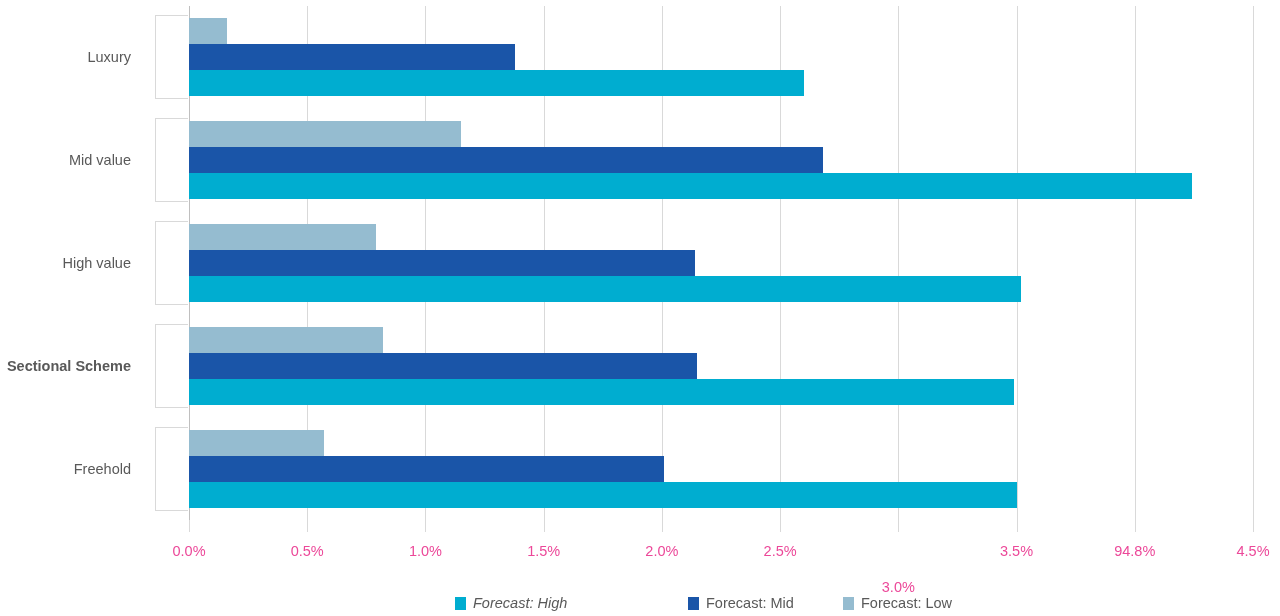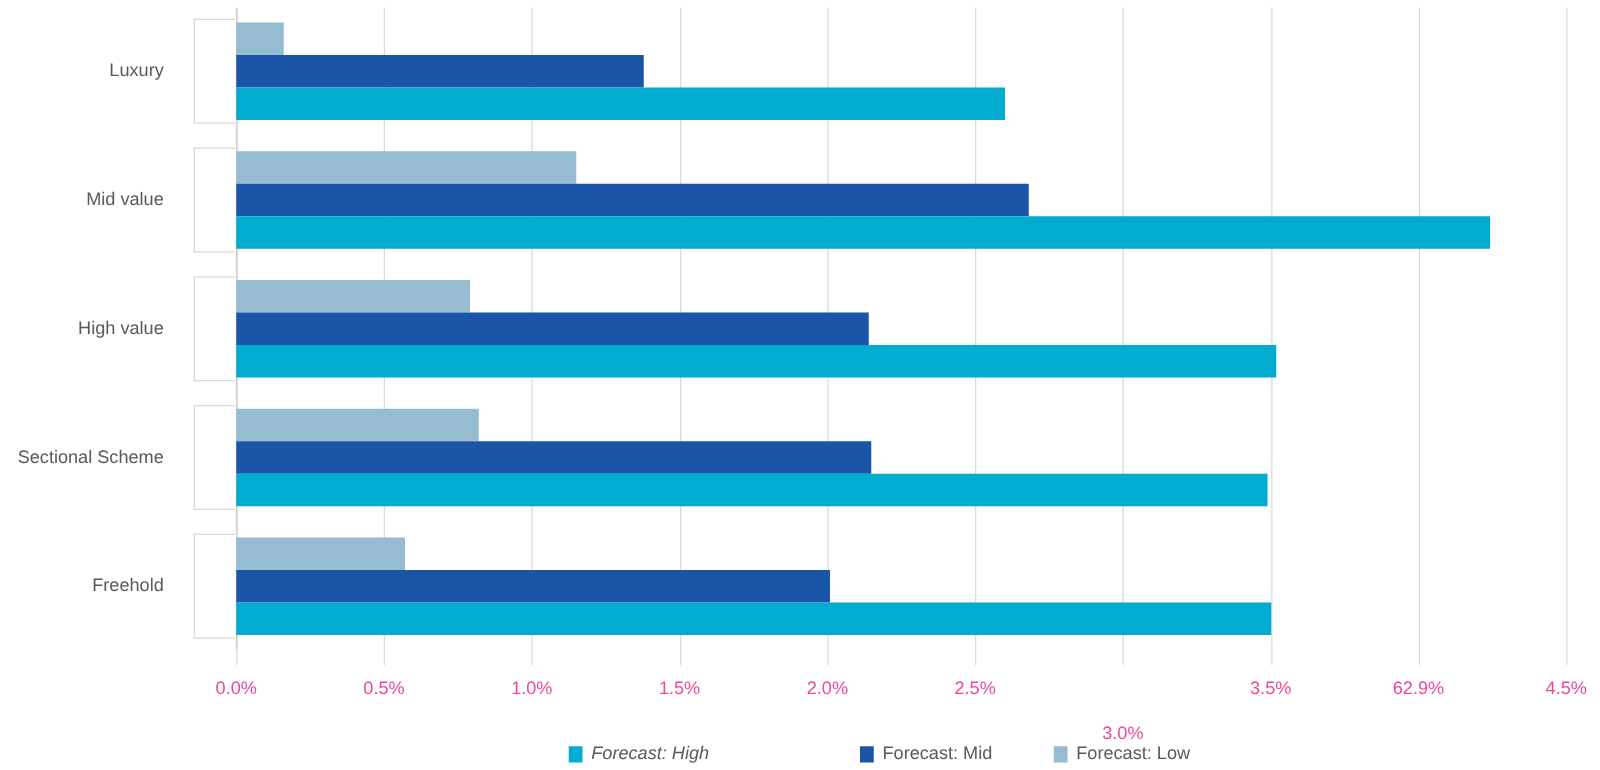--- a/index.html
+++ b/index.html
@@ -147,21 +147,21 @@
           <div class="bar mid" title="Forecast: Mid: 2.01%" style="top: 29px; width: 475.253px;"></div>
           <div class="bar high" title="Forecast: High: 3.5%" style="top: 55px; width: 827.556px;"></div>
         </div>
       </div>
   </div>
 
   <div id="cat-labels">
       <div class="cat-label" style="top: 50.4px;">Luxury</div>
       <div class="cat-label" style="top: 153.2px;">Mid value</div>
       <div class="cat-label" style="top: 256px;">High value</div>
-      <div class="cat-label" style="top: 358.8px;">Sectional Scheme</div>
+      <div class="cat-label" style="top: 358.8px; font-weight: bold;">Sectional Scheme</div>
       <div class="cat-label" style="top: 461.6px;">Freehold</div>
     </div>
 
   <div class="xaxis" id="xaxis">
       <div class="tick" style="left: 0px;"></div>
       <div class="tick-label" style="left: 0px;">0.0%</div>
       <div class="tick" style="left: 118.222px;"></div>
       <div class="tick-label" style="left: 118.222px;">0.5%</div>
       <div class="tick" style="left: 236.444px;"></div>
       <div class="tick-label" style="left: 236.444px;">1.0%</div>
@@ -169,21 +169,21 @@
       <div class="tick-label" style="left: 354.667px;">1.5%</div>
       <div class="tick" style="left: 472.889px;"></div>
       <div class="tick-label" style="left: 472.889px;">2.0%</div>
       <div class="tick" style="left: 591.111px;"></div>
       <div class="tick-label" style="left: 591.111px;">2.5%</div>
       <div class="tick" style="left: 709.333px;"></div>
       <div class="tick-label" style="left: 709.333px; margin-top: 36px;">3.0%</div>
       <div class="tick" style="left: 827.556px;"></div>
       <div class="tick-label" style="left: 827.556px;">3.5%</div>
       <div class="tick" style="left: 945.778px;"></div>
-      <div class="tick-label" style="left: 945.778px;">62.9%</div>
+      <div class="tick-label" style="left: 945.778px;">94.8%</div>
       <div class="tick" style="left: 1064px;"></div>
       <div class="tick-label" style="left: 1064px;">4.5%</div>
     </div>
 
   <div class="legend" id="legend">
       <div class="legend-item" style="left: 455px; font-style: italic;">
         <span class="swatch" style="background: rgb(0, 173, 208);"></span>
         <span>Forecast: High</span>
       </div>
       <div class="legend-item" style="left: 688px;">

